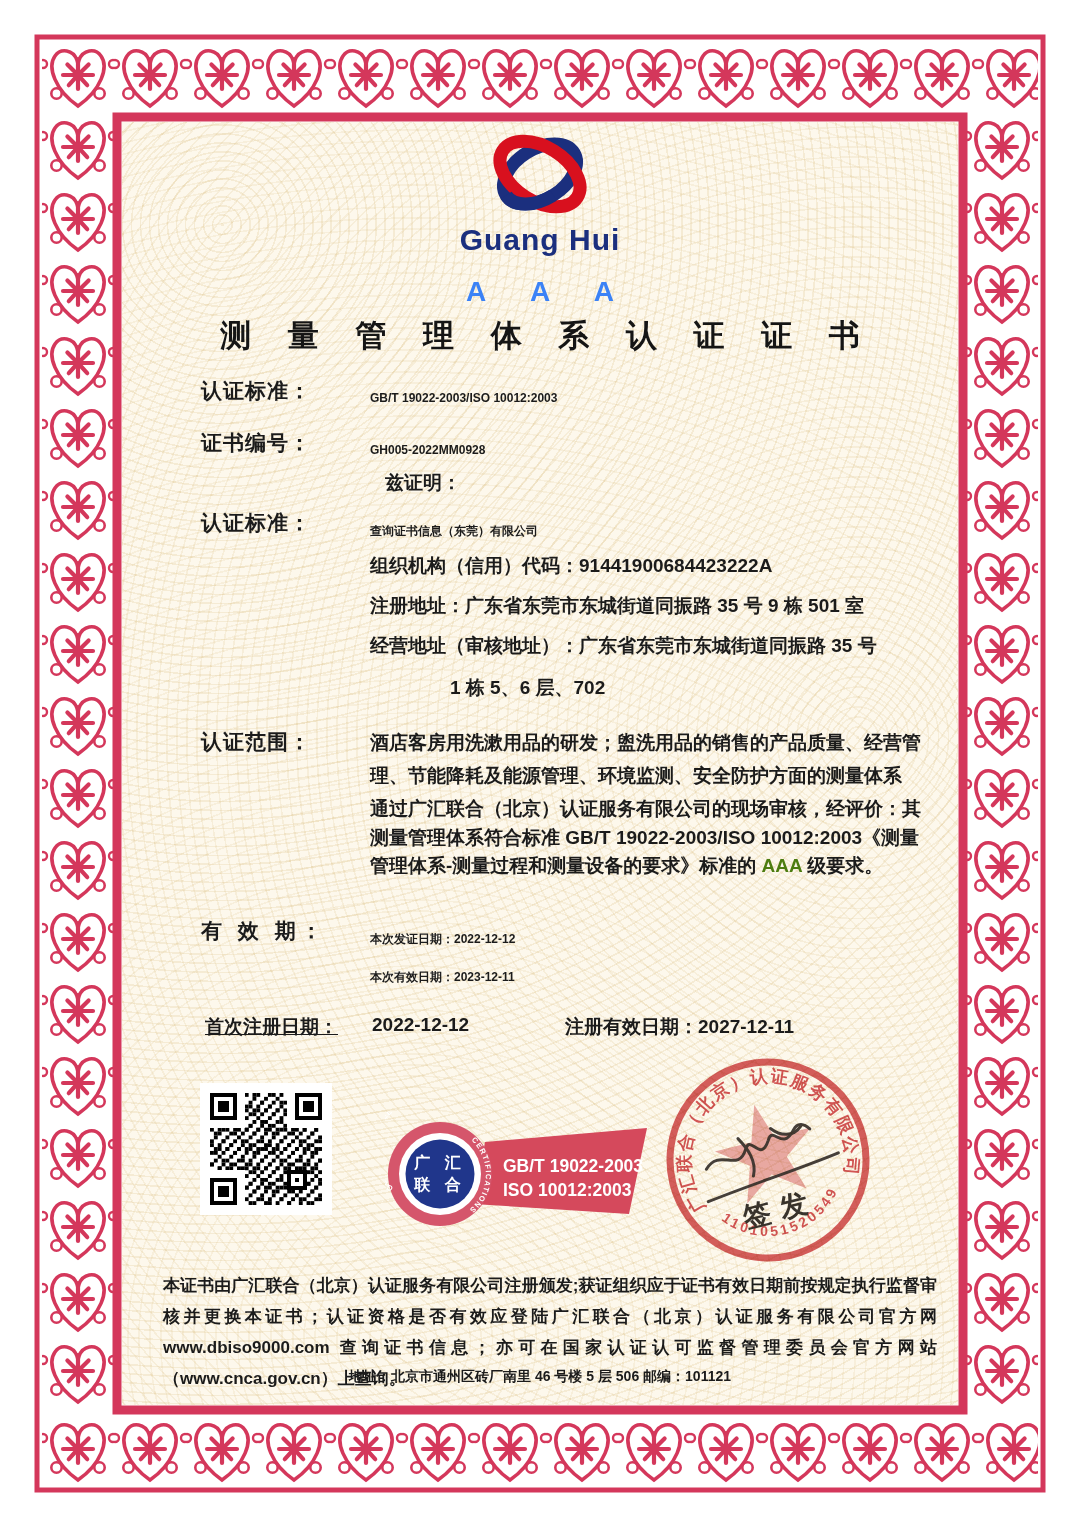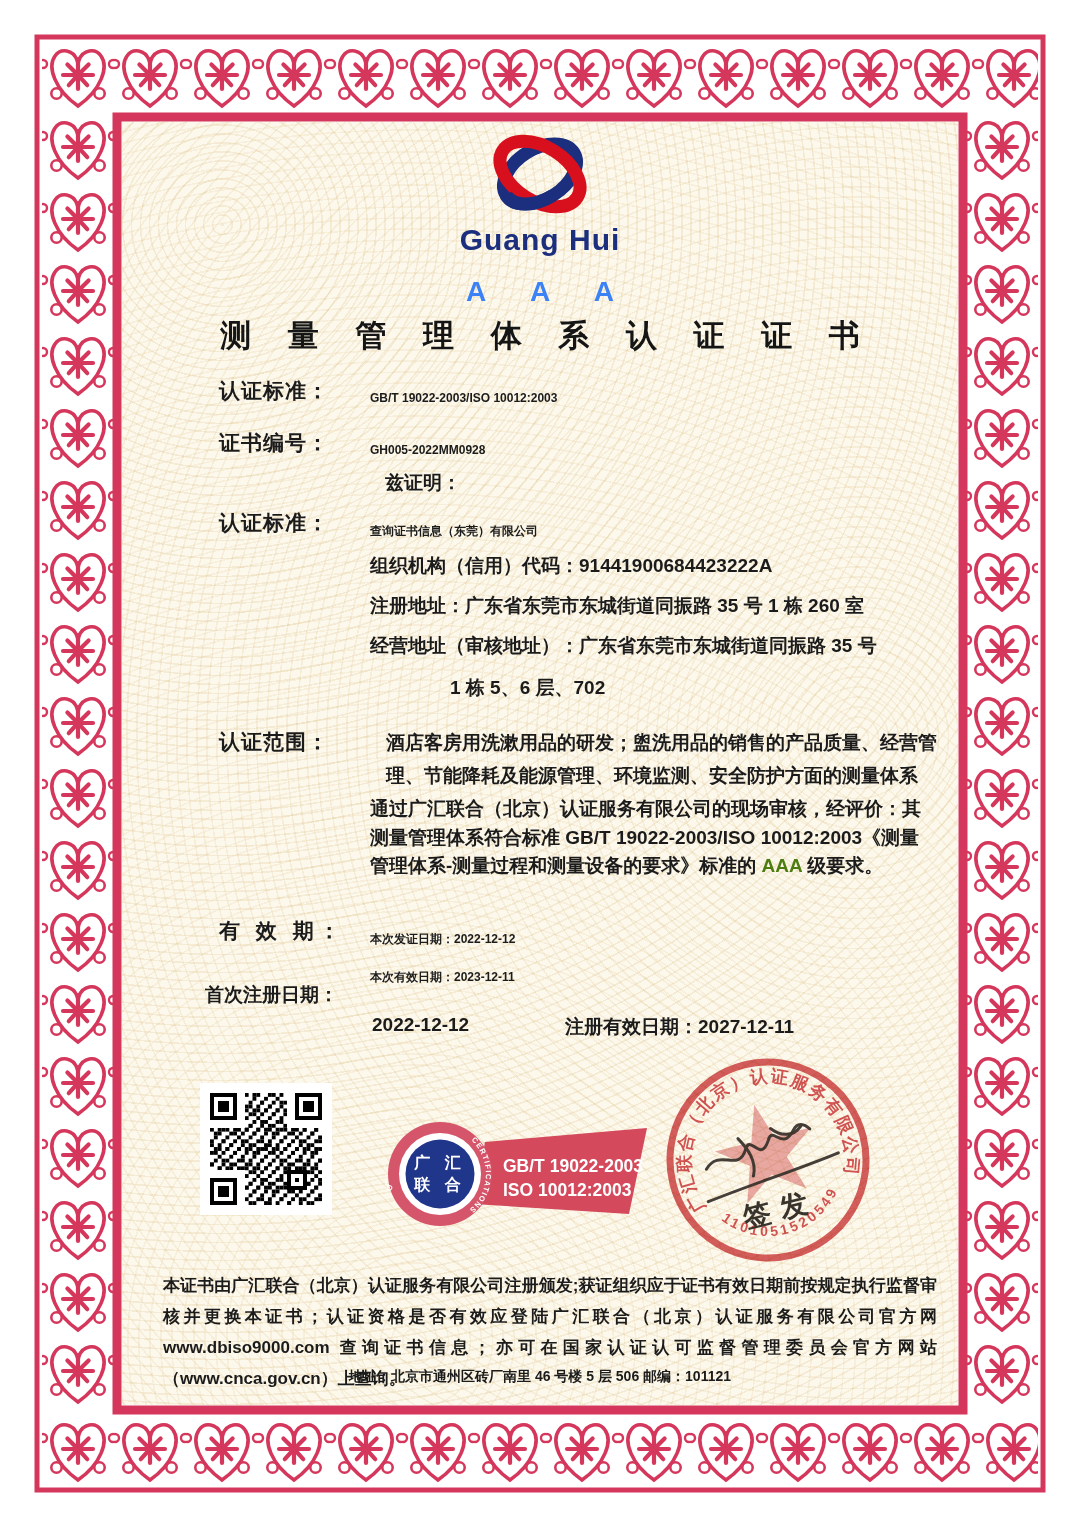--- a/index.html
+++ b/index.html
@@ -16,25 +16,25 @@
       repeating-radial-gradient(circle at 88% 48%, rgba(214,183,116,0.16) 0 1.6px, rgba(0,0,0,0) 1.6px 10px),
       repeating-radial-gradient(circle at 35% 95%, rgba(214,183,116,0.14) 0 1.6px, rgba(0,0,0,0) 1.6px 11px);
   }
   .border-svg{position:absolute;left:0;top:0;pointer-events:none;}
   .content{position:absolute;left:0;top:0;width:992px;height:1527px;}
   .abs{position:absolute;}
   .ctr{left:0;width:1080px;text-align:center;}
   .brand{color:#1b2f7e;font-size:30px;letter-spacing:1px;}
   .grade{color:#3b82f6;font-size:28px;letter-spacing:19px;text-indent:19px;}
   .title{color:#151515;font-size:31px;letter-spacing:14px;text-indent:14px;}
-  .lbl{left:219px;font-size:21px;letter-spacing:1px;}
+  .lbl{left:201px;font-size:21px;letter-spacing:1px;}
   .val{left:370px;font-size:12px;margin-top:13px;}
   .small{font-size:19px;}
   .red{color:#4d7c0f;}
-  .block{width:552px;line-height:33px;margin-left:16px;}
+  .block{width:552px;line-height:33px;}
   .eval{width:556px;line-height:28.5px;}
   .qr-box{left:200px;top:1083px;width:132px;height:132px;background:#ffffff;display:flex;align-items:center;justify-content:center;}
   .seal{mix-blend-mode:multiply;opacity:0.93;}
   .footer-para{left:163px;top:1270px;width:774px;font-size:17px;line-height:31px;text-align:justify;}
   .footer-addr{top:1360px;font-size:14px;margin-top:8px;}
 </style>
 </head>
 <body>
 
 <div class="page">
@@ -107,36 +107,36 @@
 
     <div class="abs lbl" style="top:429px;">证书编号：</div>
     <div class="abs val" style="top:430px;">GH005-2022MM0928</div>
 
     <div class="abs small" style="left:385px;top:470px;">兹证明：</div>
 
     <div class="abs lbl" style="top:509px;">认证标准：</div>
     <div class="abs val" style="top:510px;">查询证书信息（东莞）有限公司</div>
 
     <div class="abs small" style="left:370px;top:553px;">组织机构（信用）代码：91441900684423222A</div>
-    <div class="abs small" style="left:370px;top:593px;">注册地址：广东省东莞市东城街道同振路 35 号 1 栋 260 室</div>
+    <div class="abs small" style="left:370px;top:593px;">注册地址：广东省东莞市东城街道同振路 35 号 9 栋 501 室</div>
     <div class="abs small" style="left:370px;top:633px;">经营地址（审核地址）：广东省东莞市东城街道同振路 35 号</div>
     <div class="abs small" style="left:450px;top:675px;">1 栋 5、6 层、702</div>
 
     <div class="abs lbl" style="top:728px;">认证范围：</div>
     <div class="abs small block" style="left:370px;top:726px;">酒店客房用洗漱用品的研发；盥洗用品的销售的产品质量、经营管理、节能降耗及能源管理、环境监测、安全防护方面的测量体系</div>
 
     <div class="abs small eval" style="left:370px;top:795px;">
       <span>通过广汇联合（北京）认证服务有限公司的现场审核，经评价：其测量管理体系符合标准 GB/T 19022-2003/ISO 10012:2003《测量管理体系-测量过程和测量设备的要求》标准的 </span><span class="red">AAA</span><span> 级要求。</span>
     </div>
 
     <div class="abs lbl" style="top:917px;letter-spacing:5px;">有 效 期：</div>
     <div class="abs val" style="top:918px;">本次发证日期：2022-12-12</div>
     <div class="abs val" style="top:956px;">本次有效日期：2023-12-11</div>
 
-    <div class="abs small" style="left:205px;top:982px;">首次注册日期：</div>
+    <div class="abs small" style="left:205px;top:1014px;text-decoration:underline;">首次注册日期：</div>
     <div class="abs small" style="left:372px;top:1014px;">2022-12-12</div>
     <div class="abs small" style="left:565px;top:1014px;">注册有效日期：2027-12-11</div>
 
     <div class="abs qr-box">
       <svg width="112" height="112" viewBox="0 0 29 29" shape-rendering="crispEdges">
         <defs>
           <pattern id="qa" width="3" height="3" patternUnits="userSpaceOnUse">
             <rect width="1" height="1" fill="#000"></rect>
               <rect x="2" y="1" width="1" height="1" fill="#000"></rect>
               <rect x="1" y="2" width="1" height="1" fill="#000"></rect>

